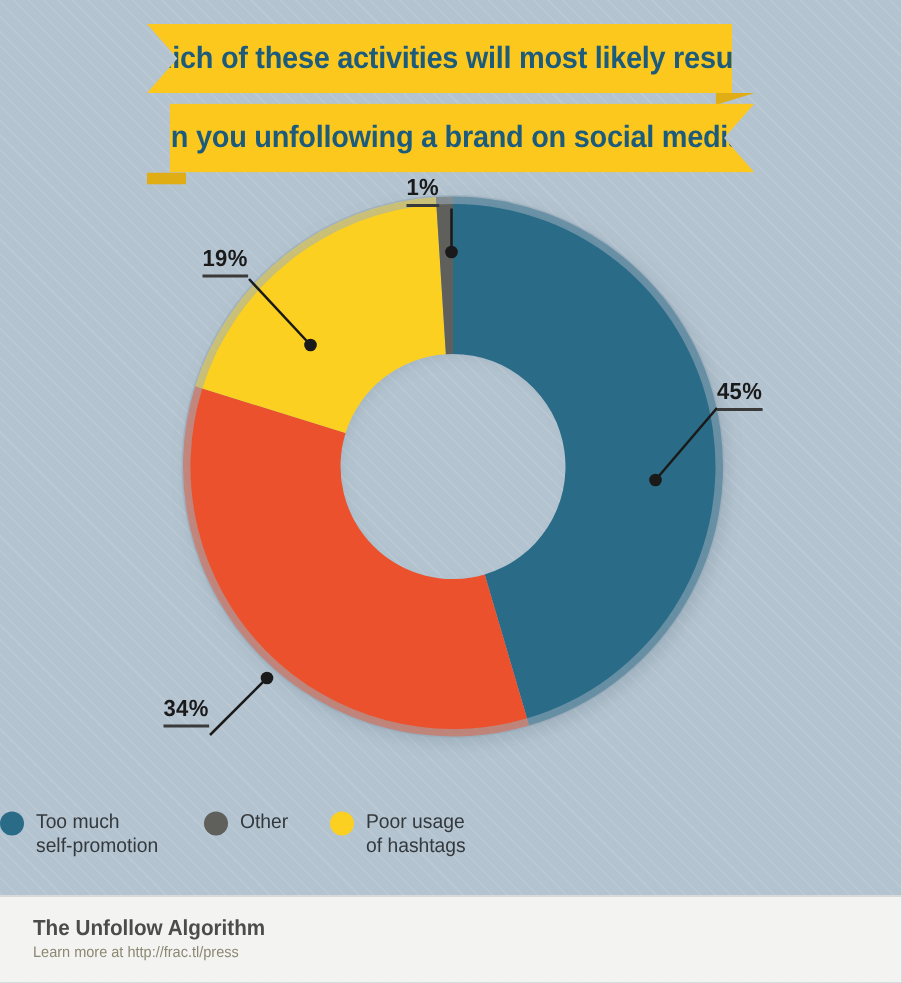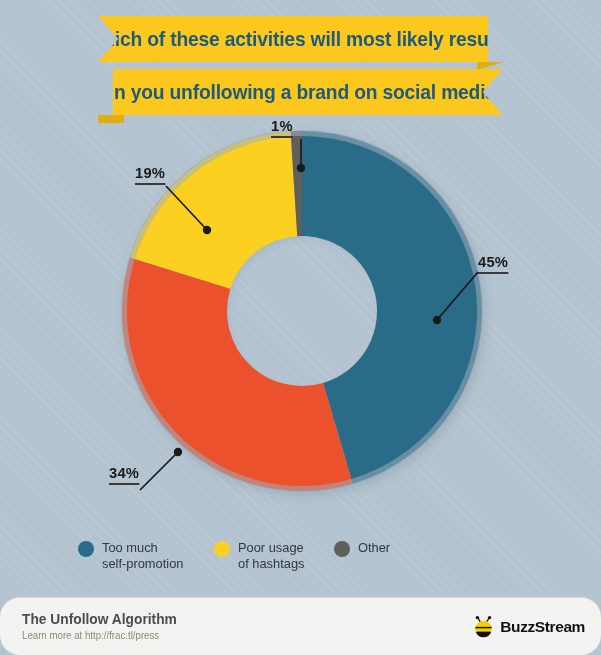--- a/index.html
+++ b/index.html
@@ -122,21 +122,20 @@
   #callout-auto   { left: 109px; top: 465px; }
 
   
   #legend {
     position: absolute;
     left: 0;
     top: 540px;
     width: 601px;
     height: 52px;
     display: flex;
-    padding-left: 78px;
     box-sizing: border-box;
   }
   .legend-item {
     display: flex;
     align-items: flex-start;
     margin-right: 27px;
   }
   .legend-dot {
     width: 16px;
     height: 16px;
@@ -159,21 +158,20 @@
   #footer {
     position: absolute;
     left: 0;
     bottom: 0;
     width: 601px;
     height: 57px;
     background: #f3f3f1;
     border-top: 1px solid #d9d9d5;
     display: flex;
     align-items: center;
-    border-radius: 20px;
   }
   #footer-text {
     margin-left: 22px;
   }
   #footer-title {
     color: #4c4c4c;
     font-size: 14.5px;
     font-weight: bold;
     line-height: 17px;
     transform: scaleX(0.95);
@@ -278,48 +276,35 @@
   <div class="callout" id="callout-poor">19%</div>
   <div class="callout" id="callout-auto">34%</div>
 
   <div id="legend">
     <div class="legend-item">
       <span class="legend-dot" style="background:#2a6b88"></span>
       <span class="legend-label">Too much
 self-promotion</span>
     </div>
     <div class="legend-item">
+      <span class="legend-dot" style="background:#5f5f5c"></span>
+      <span class="legend-label">Other</span>
+    </div>
+    <div class="legend-item">
       <span class="legend-dot" style="background:#fcd020"></span>
       <span class="legend-label">Poor usage
 of hashtags</span>
-    </div>
-    <div class="legend-item">
-      <span class="legend-dot" style="background:#5f5f5c"></span>
-      <span class="legend-label">Other</span>
     </div>
   </div>
 
   <div id="footer">
     <div id="footer-text">
       <div id="footer-title">The Unfollow Algorithm</div>
       <div id="footer-sub">Learn more at http://frac.tl/press</div>
     </div>
     <div id="footer-logos">
 
-      <div class="logo">
-        <svg width="26" height="24" viewBox="0 0 26 24">
-          <path d="M7 3 L10 8" stroke="#111" stroke-width="1.4" fill="none"></path>
-          <path d="M18 3 L15 8" stroke="#111" stroke-width="1.4" fill="none"></path>
-          <circle cx="6.4" cy="2.6" r="1.7" fill="#111"></circle>
-          <circle cx="18.6" cy="2.6" r="1.7" fill="#111"></circle>
-          <ellipse cx="12.5" cy="14" rx="8.3" ry="8.2" fill="#f5d000"></ellipse>
-          <path d="M4.4 12.6 h16.2" stroke="#111" stroke-width="1.5"></path>
-          <path d="M5.6 17.4 h13.9" stroke="#111" stroke-width="1.5"></path>
-          <path d="M12.5 22.2 a8.3 8.2 0 0 0 7.6 -5.0 h-15.2 a8.3 8.2 0 0 0 7.6 5.0 z" fill="#111"></path>
-        </svg>
-        <span class="logo-text-bs">BuzzStream</span>
-      </div>
 
 
     </div>
   </div>
 
 </div>
 
 </body></html>

